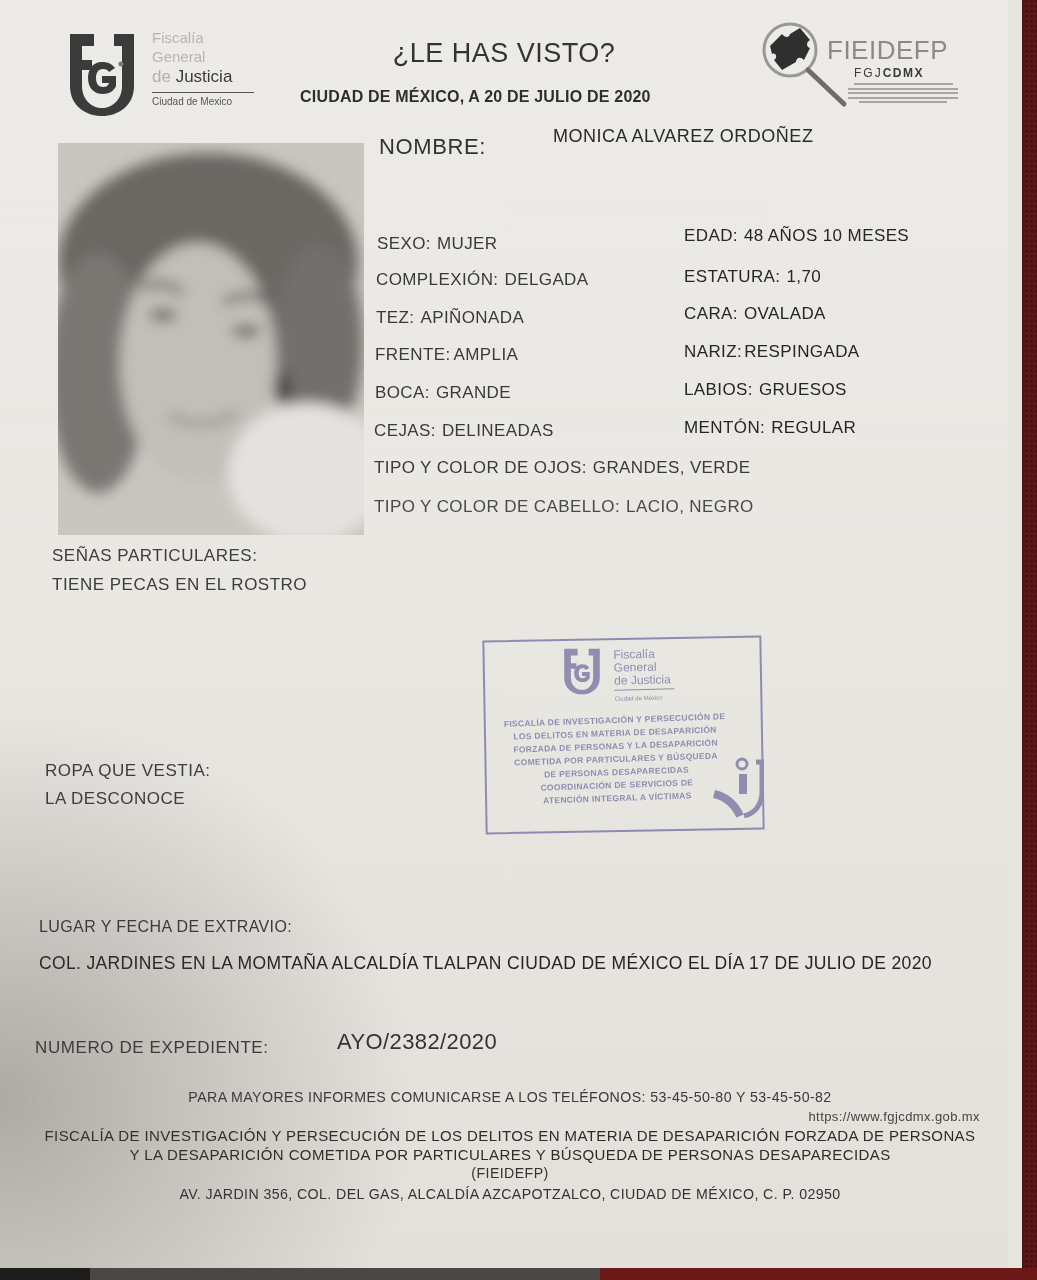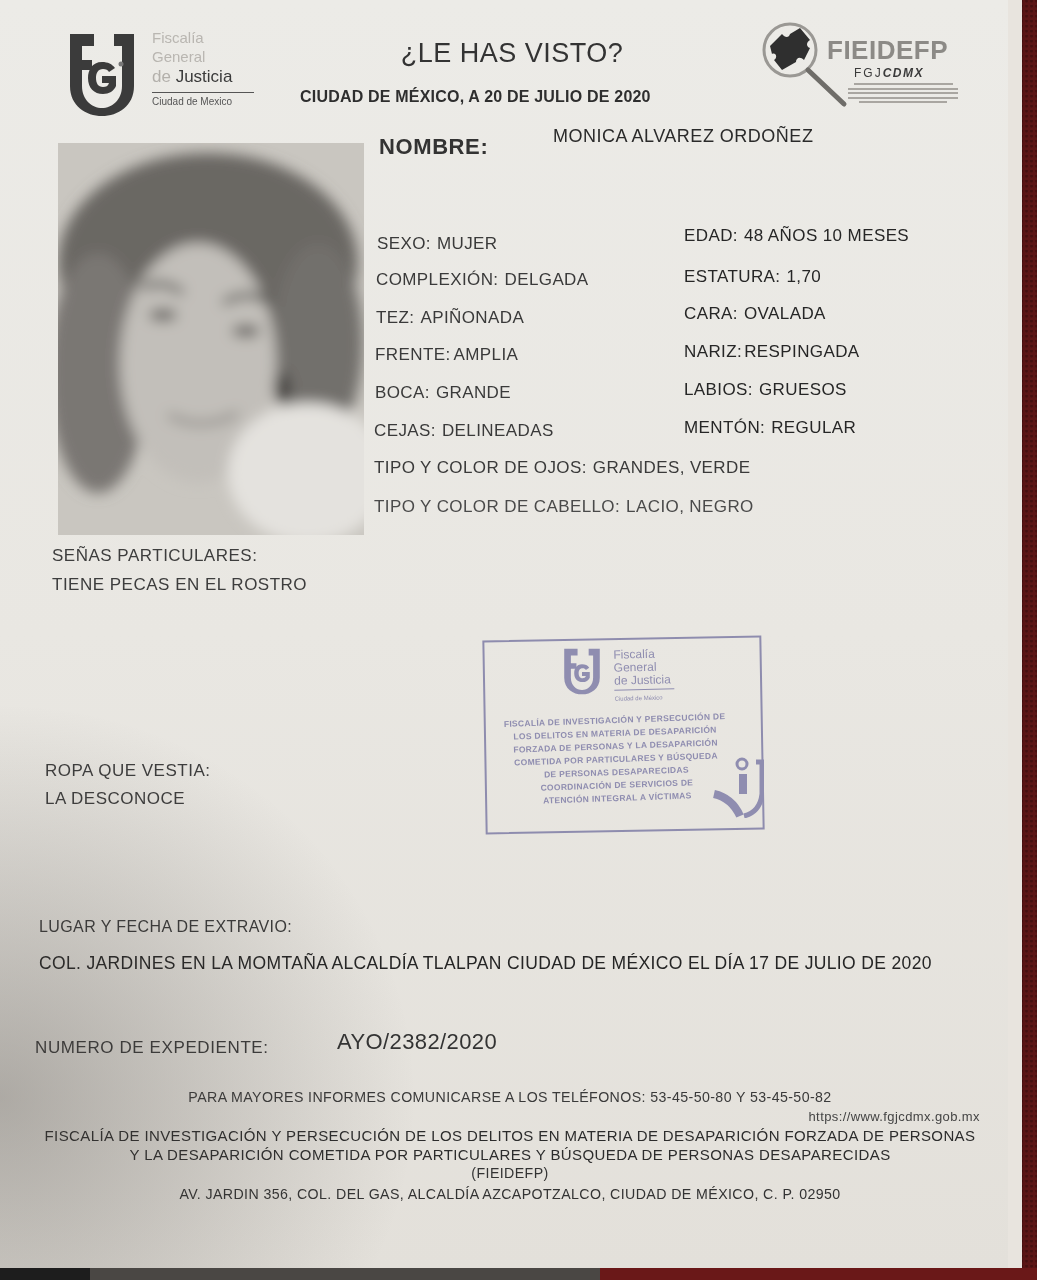--- a/index.html
+++ b/index.html
@@ -43,47 +43,47 @@
     .fgj-line1 { font-size: 15px; color: #b9b6b1; line-height: 19px; height: 19px; }
     .fgj-line2 { font-size: 15px; color: #b9b6b1; line-height: 19px; height: 19px; }
     .fgj-line3 { font-size: 17px; color: #3a3a3a; line-height: 22px; }
     .fgj-line3 .lite { color: #b3b0ab; }
     .fgj-rule { border-top: 1.5px solid #555; margin: 4px 0 3px 0; width: 102px; }
     .fgj-city { font-size: 10px; color: #555; }
 
     .title {
       position: absolute; left: 0; width: 1008px; top: 38px;
       text-align: center; font-size: 27px; color: #333; letter-spacing: 0.5px;
-      padding-left: 8px;
+      padding-left: 0;
     }
     .title span { display: inline-block; margin-left: 0; }
     .date {
       position: absolute; left: 300px; top: 88px;
       font-size: 16px; color: #2e2e2e; font-weight: bold; letter-spacing: 0.2px;
     }
 
     .fiei-logo { position: absolute; left: 752px; top: 20px; width: 220px; height: 90px; }
     .fiei-icon { position: absolute; left: 0; top: 0; width: 105px; height: 90px; }
-    .fiei-name { position: absolute; left: 75px; top: 15px; font-size: 26px; color: #8c8a86; letter-spacing: 0.5px; font-weight: bold; }
+    .fiei-name { position: absolute; left: 75px; top: 15px; font-size: 26px; color: #8c8a86; letter-spacing: 0.5px; font-weight: normal; }
     .fiei-sub { position: absolute; left: 102px; top: 46px; font-size: 12px; color: #3a3a3a; letter-spacing: 2px; }
-    .fiei-sub b { font-weight: bold; letter-spacing: 1.5px; font-style: italic; }
+    .fiei-sub b { font-weight: bold; letter-spacing: 1.5px; }
     .fiei-fine { position: absolute; left: 96px; top: 63px; width: 110px; }
     .fiei-fine div { height: 2px; background: #a9a6a1; margin: 0 0 2.6px 0; }
 
     
     .photo {
       position: absolute; left: 58px; top: 143px; width: 306px; height: 392px;
       background:
         repeating-linear-gradient(0deg, rgba(255,255,255,0.10) 0 2px, rgba(0,0,0,0.03) 2px 5px),
         #cfccc6;
       overflow: hidden;
     }
 
     
-    .name-label { position: absolute; left: 379px; top: 134px; font-size: 22px; color: #333; letter-spacing: 0.6px; font-weight: bold; }
+    .name-label { position: absolute; left: 379px; top: 134px; font-size: 22px; color: #333; letter-spacing: 0.6px; }
     .name-value { position: absolute; left: 553px; top: 126px; font-size: 18px; color: #2a2a2a; letter-spacing: 0.5px; }
 
     .field { position: absolute; font-size: 17px; color: #3a3a3a; letter-spacing: 0.4px; white-space: nowrap; }
     .field.r { color: #262626; }
     .field .lbl { }
     .field .val { margin-left: 6px; }
 
     
     .note { position: absolute; font-size: 17px; color: #3d3d3d; letter-spacing: 0.5px; }
 

